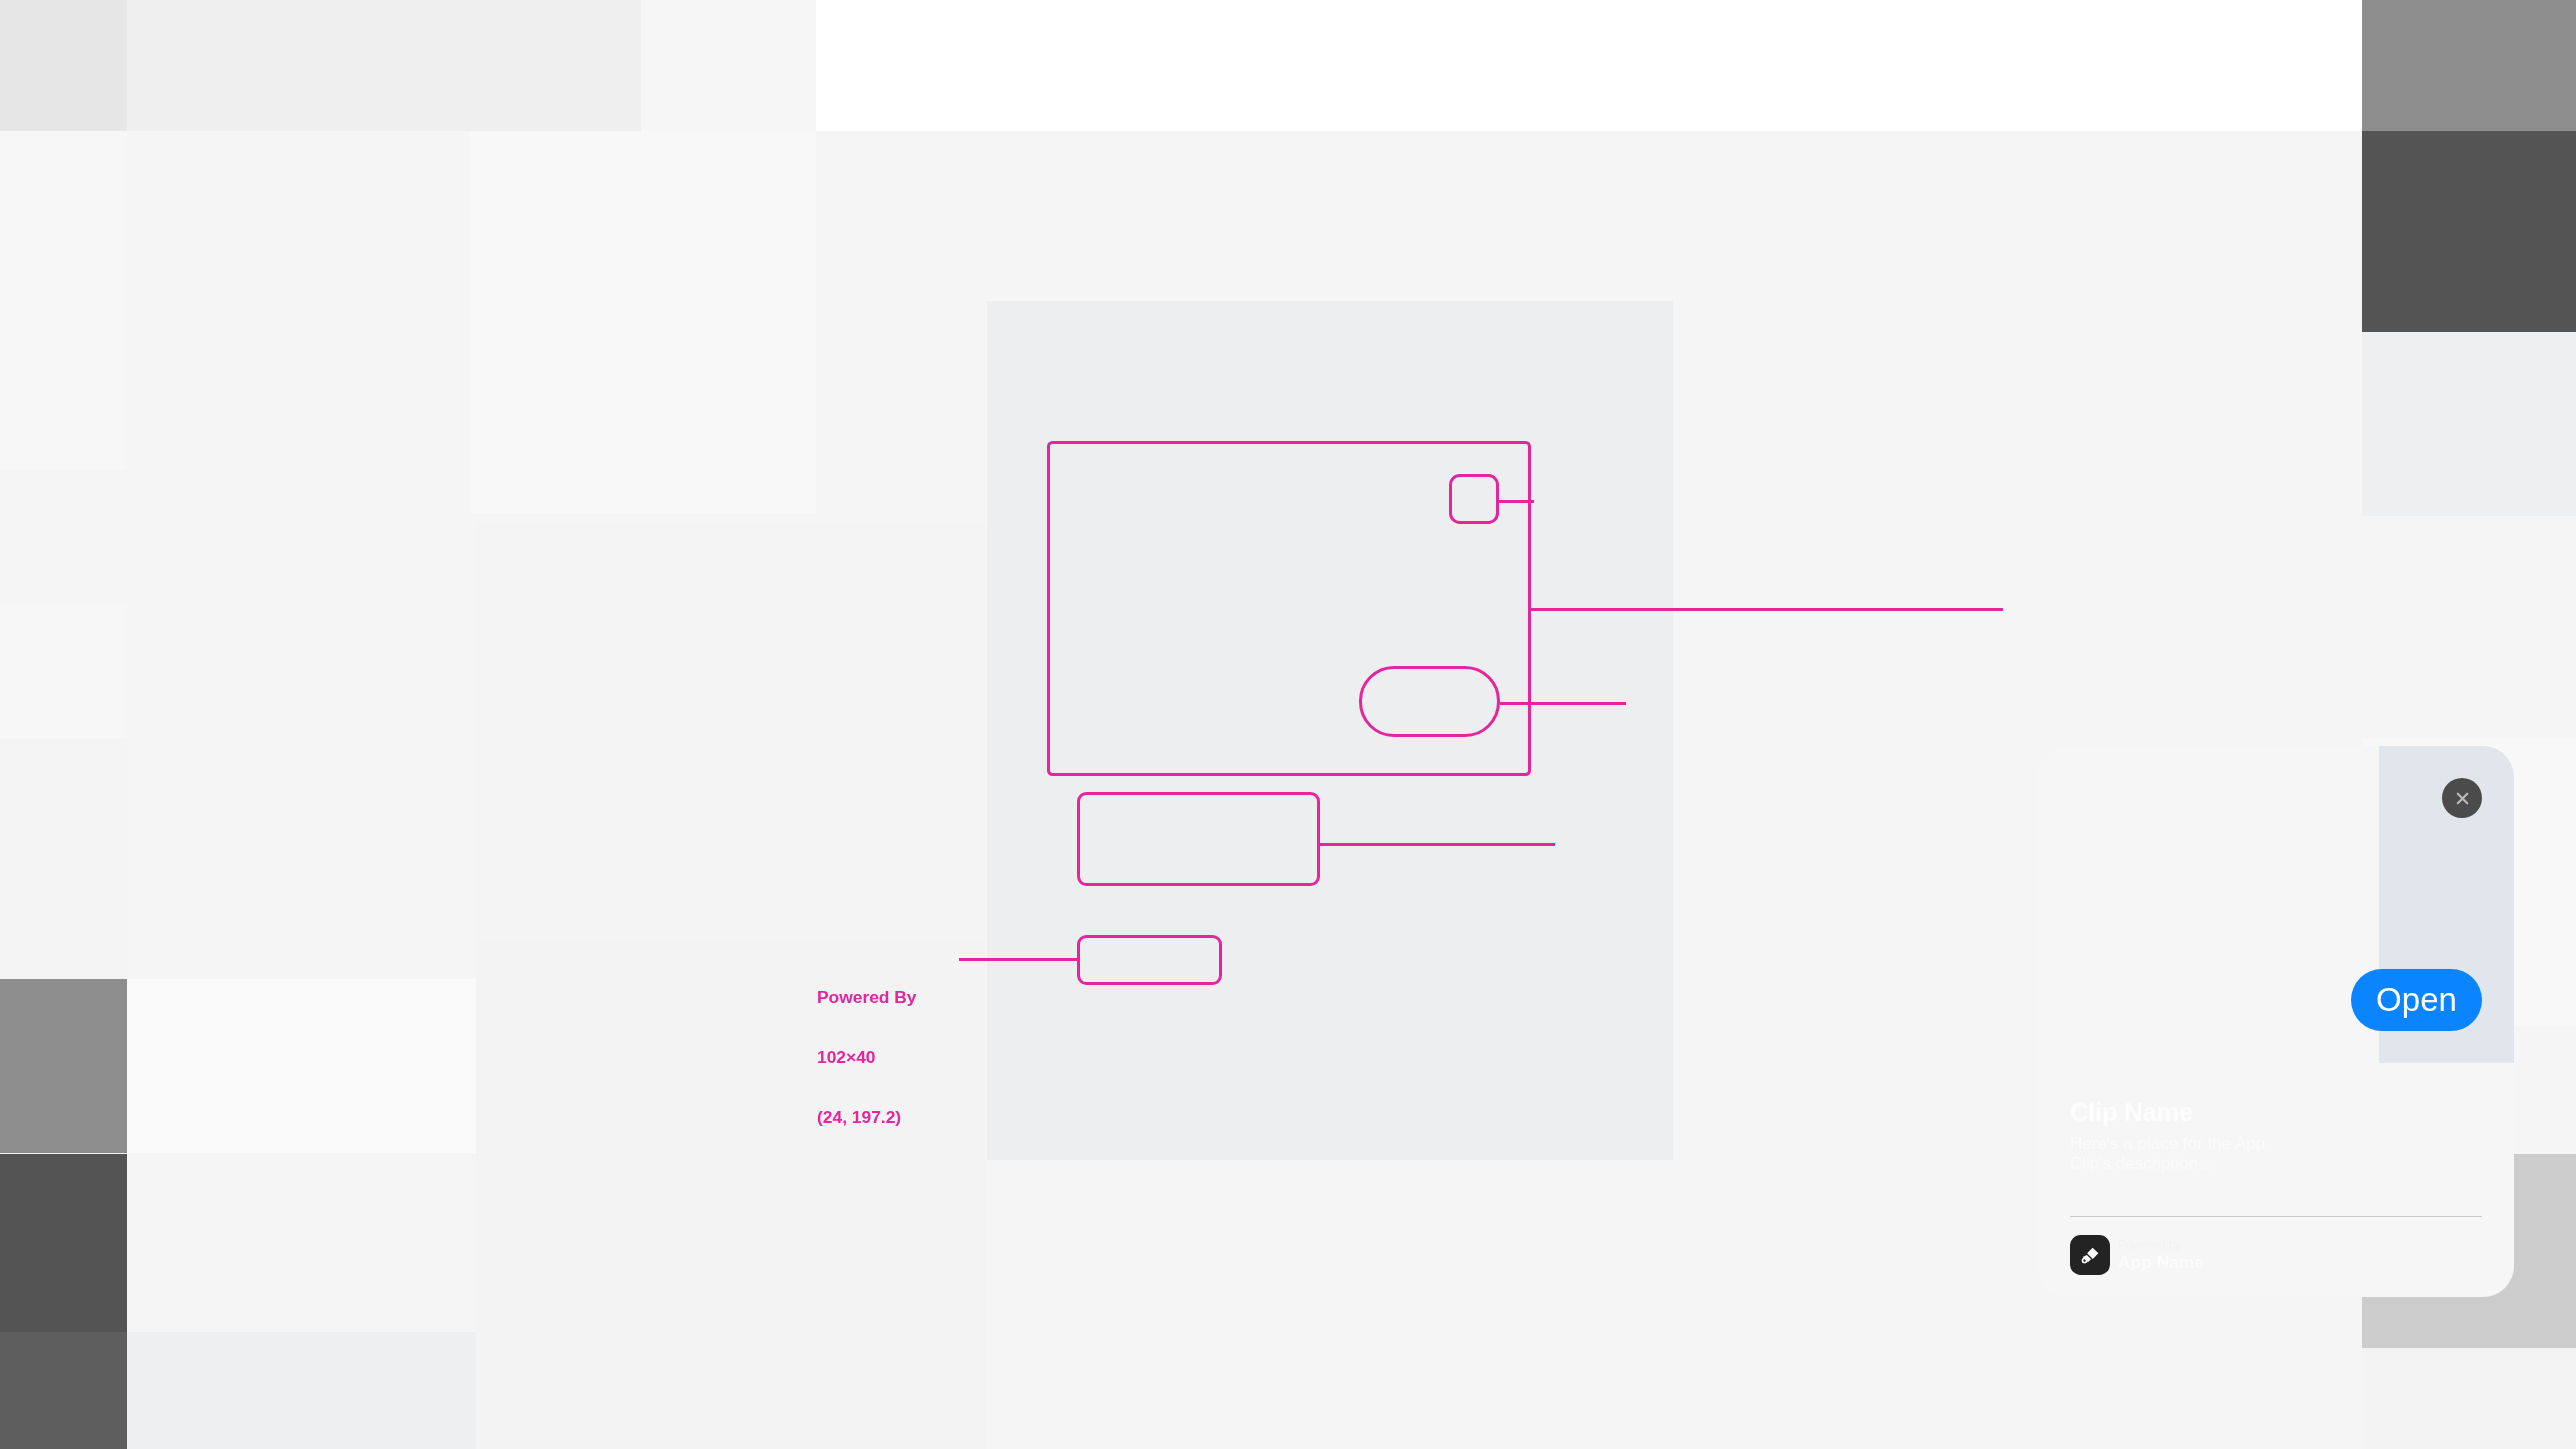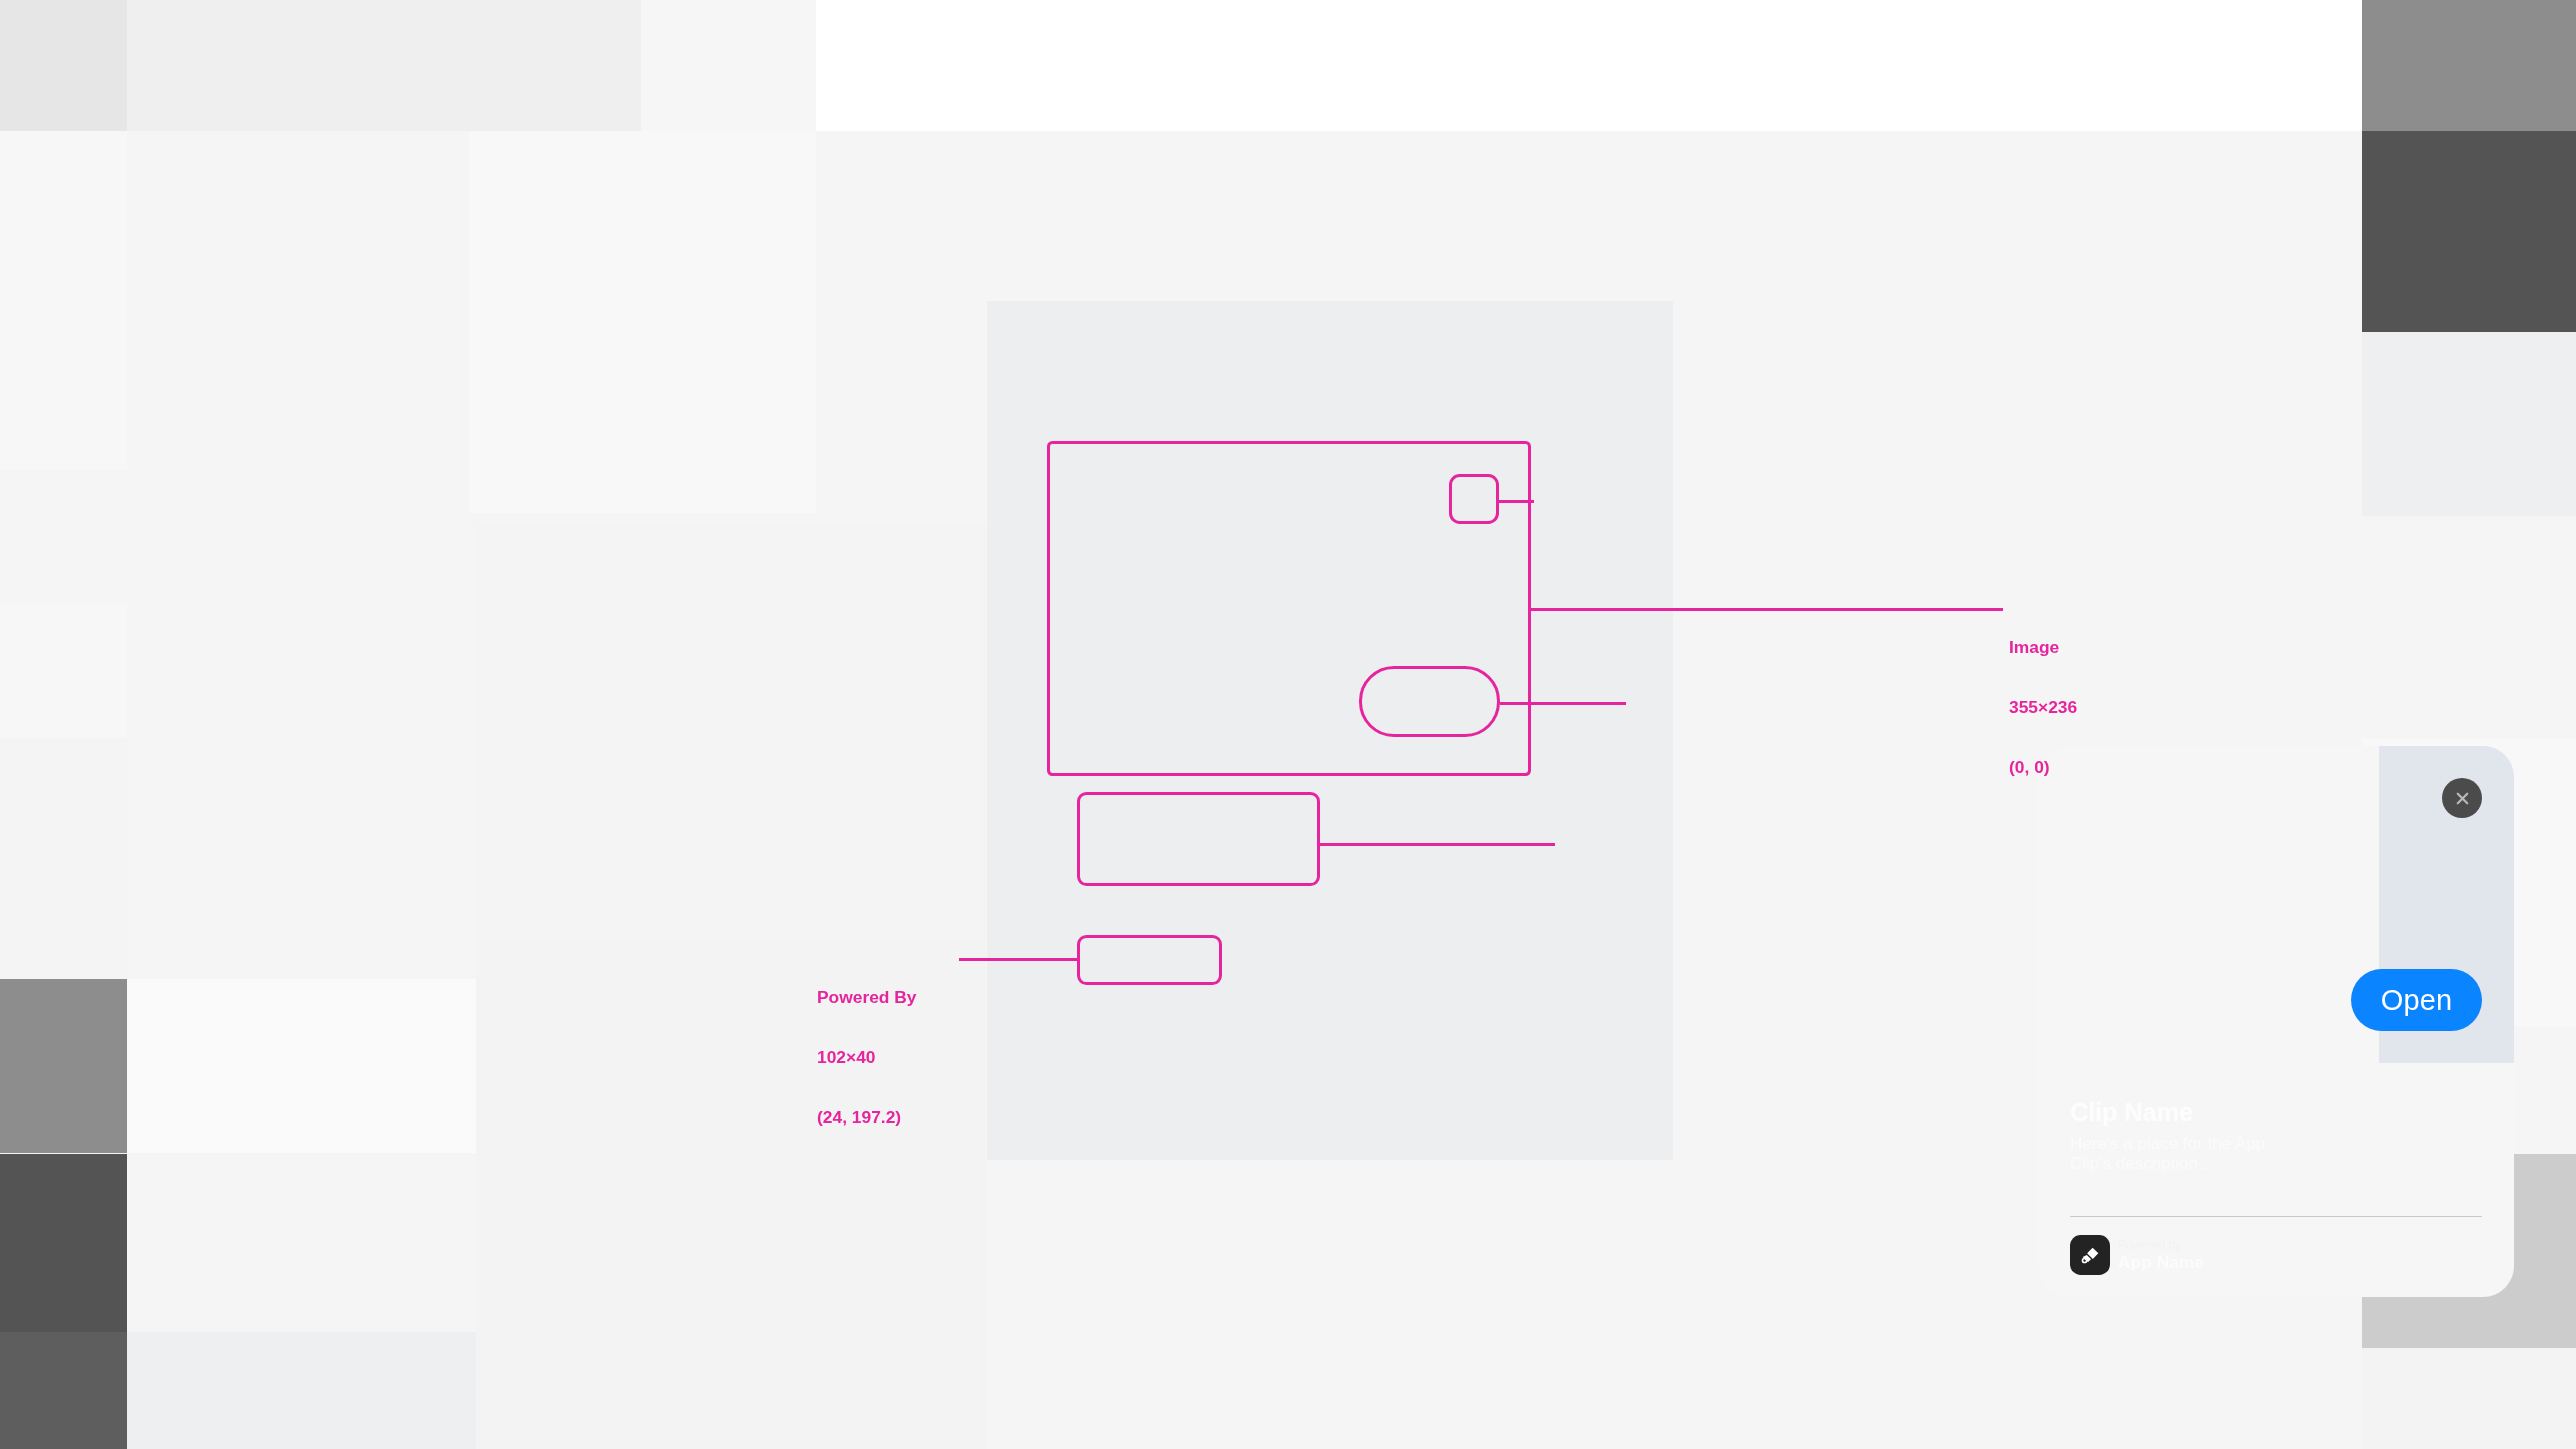--- a/index.html
+++ b/index.html
@@ -63,21 +63,21 @@
 
   
   #open-button {
     position: absolute;
     left: 313px; top: 223px;
     width: 131px; height: 62px;
     border-radius: 31px;
     background: #0a84ff;
     display: flex; align-items: center; justify-content: center;
     color: #ffffff;
-    font-size: 29px;
+    font-size: 33px;
     letter-spacing: 0.1px;
   }
 
   
   #clip-meta {
     position: absolute;
     left: 32px; top: 352px;
     width: 235px; height: 86px;
   }
   #clip-name {
@@ -230,25 +230,20 @@
 
   <div class="lead" style="left:1531px; top:608px; width:472px;"></div>
 
   <div class="lead" style="left:1500px; top:702px; width:126px;"></div>
 
   <div class="lead" style="left:1320px; top:843px; width:235px;"></div>
 
   <div class="lead" style="left:959px; top:958px; width:121px;"></div>
 
 
-  <div class="ann" style="left:2009px; top:597px;">
-    <span class="ann-line ann-title">Image</span>
-    <span class="ann-line">355×236</span>
-    <span class="ann-line">(0, 0)</span>
-  </div>
 
 
 
   <div class="ann" style="left:817px; top:947px;">
     <span class="ann-line ann-title">Powered By</span>
     <span class="ann-line">102×40</span>
     <span class="ann-line">(24, 197.2)</span>
   </div>
 
 </div>

